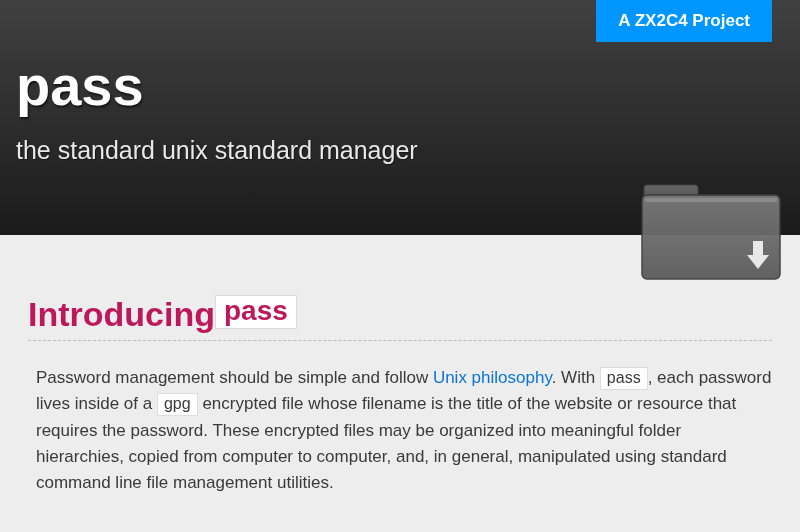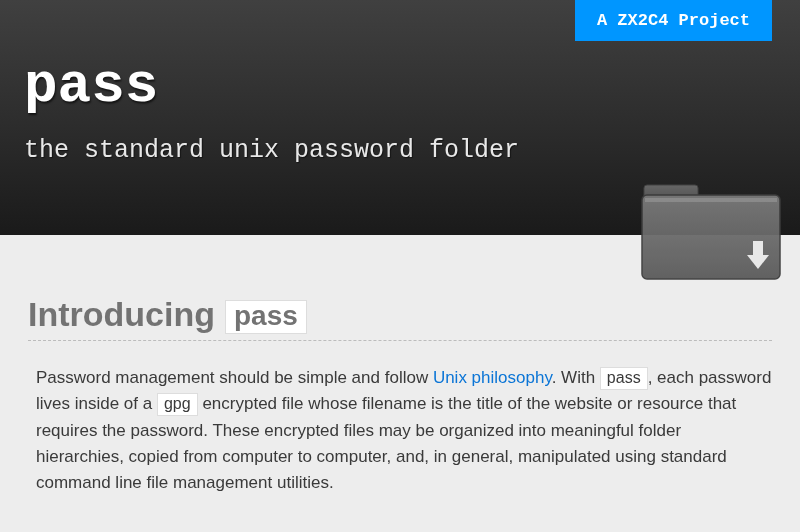--- a/index.html
+++ b/index.html
@@ -1,35 +1,35 @@
 <!DOCTYPE html>
 <html><head>
 <meta charset="utf-8">
 <style>
 * { margin: 0; padding: 0; box-sizing: border-box; }
 body { font-family: "Lucida Grande", "Lucida Sans Unicode", Helvetica, Arial, sans-serif; width: 800px; background: #ededed; }
-.header { background: linear-gradient(to bottom, #404040 0%, #2a2a2a 60%, #1a1a1a 100%); position: relative; padding: 40px 28px 70px 24px; font-family: Liberation Mono, monospace; }
+.header { background: linear-gradient(to bottom, #404040 0%, #2a2a2a 60%, #1a1a1a 100%); position: relative; padding: 40px 28px 70px 16px; }
 .badge { position: absolute; top: 0; right: 28px; background: #0096ff; color: #fff; font-weight: bold; font-size: 17px; padding: 11px 22px; }
 .title { color: #fff; font-size: 56px; font-weight: bold; text-shadow: 1px 2px 2px rgba(0,0,0,0.6); line-height: 1; margin-top: 18px; }
 .subtitle { color: #e8e8e8; font-size: 25px; font-weight: 400; margin-top: 22px; text-shadow: 1px 1px 1px rgba(0,0,0,0.5); }
 .folder-icon { position: absolute; right: 14px; bottom: -52px; opacity: 0.95; }
 .main { padding: 60px 28px 24px 28px; }
-.h2 { font-size: 34px; font-weight: bold; color: #737373; padding-bottom: 6px; border-bottom: 1px dashed #bcbcbc; margin-bottom: 24px; display: flex; align-items: flex-end; gap: 10px; }
+.h2 { font-size: 34px; font-weight: bold; color: #be185d; padding-bottom: 6px; border-bottom: 1px dashed #bcbcbc; margin-bottom: 24px; display: flex; align-items: flex-start; }
 .badge-code { background: #fff; border: 1px solid #ddd; padding: 1px 8px 3px 8px; font-size: 28px; font-weight: bold; line-height: 1; display: inline-block; }
 .para { color: #3a3a3a; font-size: 17px; line-height: 1.55; margin-left: 8px; }
 .para a { color: #0b75d6; text-decoration: none; }
 .inline-code { background: #fff; border: 1px solid #ddd; padding: 0 6px; font-family: inherit; font-size: 16px; display: inline-block; line-height: 1.3; }
 </style>
 </head>
 <body>
 
 <header class="header">
   <div class="badge">A ZX2C4 Project</div>
   <h1 class="title">pass</h1>
-  <p class="subtitle">the standard unix password folder</p>
+  <p class="subtitle">the standard unix standard manager</p>
 
   <svg class="folder-icon" width="150" height="110" viewBox="0 0 150 110">
     <defs>
       <linearGradient id="fg" x1="0" y1="0" x2="0" y2="1">
         <stop offset="0%" stop-color="#7a7a7a"></stop>
         <stop offset="100%" stop-color="#5a5a5a"></stop>
       </linearGradient>
       <linearGradient id="tab" x1="0" y1="0" x2="0" y2="1">
         <stop offset="0%" stop-color="#6a6a6a"></stop>
         <stop offset="100%" stop-color="#585858"></stop>

